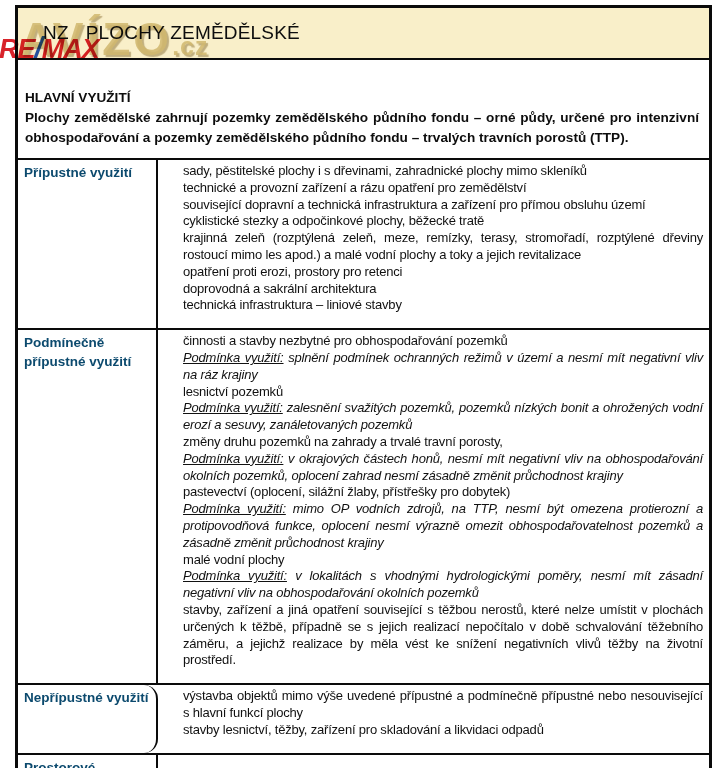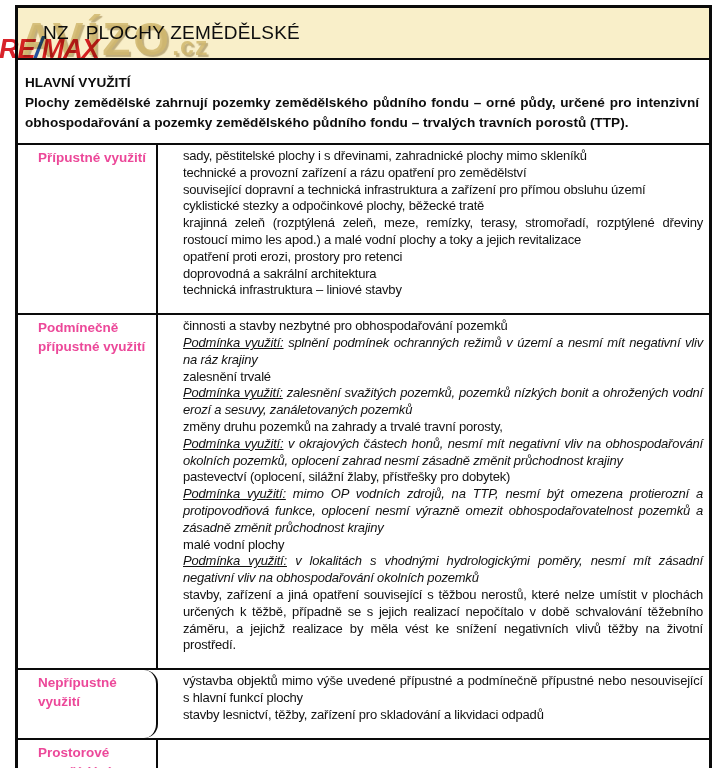--- a/index.html
+++ b/index.html
@@ -32,30 +32,31 @@
     letter-spacing: 0.2px; position: relative; z-index: 3;
   }
 
   
   .row-main {
     display: block;
     min-height: 85px;
     padding: 13px 10px 6px 7px;
     font-weight: bold; font-size: 13.6px; line-height: 20px;
     color: #0d0d0d;
+    margin-top: 15px;
   }
   .main-body { text-align: justify; }
 
   
   .col-label {
     flex: 0 0 140px; width: 140px;
     border-right: 2px solid #0a0a0a;
-    padding: 3px 4px 2px 20px;
+    padding: 3px 4px 2px 6px;
     font-weight: bold; font-size: 13.5px; line-height: 19px;
-    color: #ec4899;
+    color: #0c4a6e;
   }
   .col-content {
     flex: 1;
     padding: 3px 6px 14px 25px;
     font-size: 13px; line-height: 16.8px; letter-spacing: -0.2px;
     color: #111111;
   }
   .item { text-align: justify; }
   .item.cond { font-style: italic; }
   .cond-lead { text-decoration: underline; }
@@ -118,21 +119,21 @@
         <div class="item">doprovodná a sakrální architektura</div>
         <div class="item">technická infrastruktura – liniové stavby</div>
       </div>
     </div>
 
     <div class="row row-podm">
       <div class="col-label">Podmínečně přípustné využití</div>
       <div class="col-content">
         <div class="item">činnosti a stavby nezbytné pro obhospodařování pozemků</div>
         <div class="item cond"><span class="cond-lead">Podmínka využití:</span> <span>splnění podmínek ochranných režimů v území a nesmí mít negativní vliv na ráz krajiny</span></div>
-        <div class="item">zalesnění trvalé</div>
+        <div class="item">lesnictví pozemků</div>
         <div class="item cond"><span class="cond-lead">Podmínka využití:</span> <span>zalesnění svažitých pozemků, pozemků nízkých bonit a ohrožených vodní erozí a sesuvy, zanáletovaných pozemků</span></div>
         <div class="item">změny druhu pozemků na zahrady a trvalé travní porosty,</div>
         <div class="item cond"><span class="cond-lead">Podmínka využití:</span> <span>v okrajových částech honů, nesmí mít negativní vliv na obhospodařování okolních pozemků, oplocení zahrad nesmí zásadně změnit průchodnost krajiny</span></div>
         <div class="item">pastevectví (oplocení, silážní žlaby, přístřešky pro dobytek)</div>
         <div class="item cond"><span class="cond-lead">Podmínka využití:</span> <span>mimo OP vodních zdrojů, na TTP, nesmí být omezena protierozní a protipovodňová funkce, oplocení nesmí výrazně omezit obhospodařovatelnost pozemků a zásadně změnit průchodnost krajiny</span></div>
         <div class="item">malé vodní plochy</div>
         <div class="item cond"><span class="cond-lead">Podmínka využití:</span> <span>v lokalitách s vhodnými hydrologickými poměry, nesmí mít zásadní negativní vliv na obhospodařování okolních pozemků</span></div>
         <div class="item">stavby, zařízení a jiná opatření související s těžbou nerostů, které nelze umístit v plochách určených k těžbě, případně se s jejich realizací nepočítalo v době schvalování těžebního záměru, a jejichž realizace by měla vést ke snížení negativních vlivů těžby na životní prostředí.</div>
       </div>
     </div>

